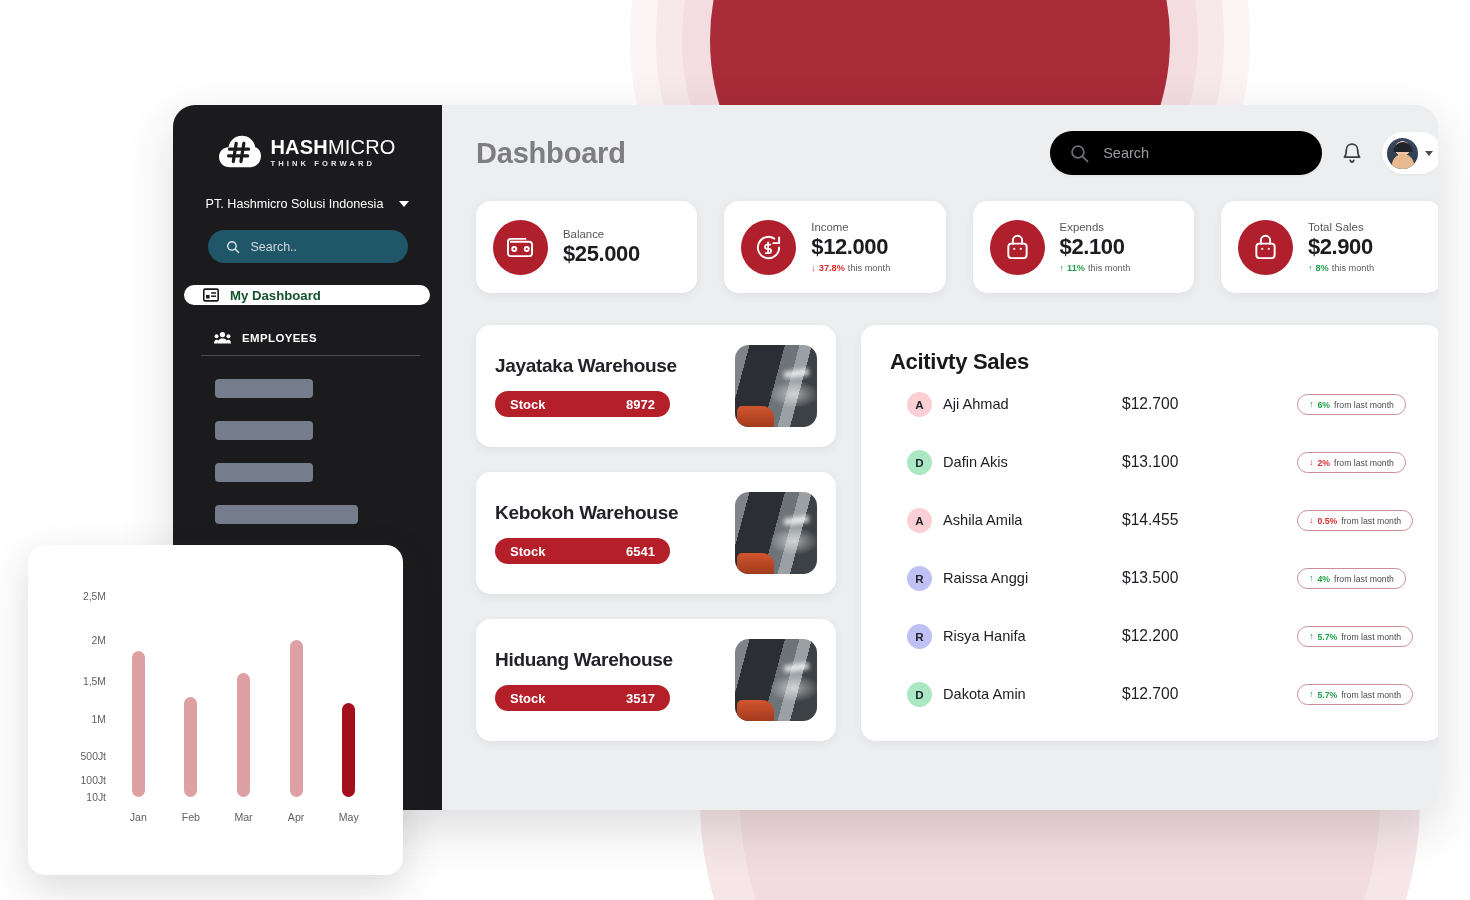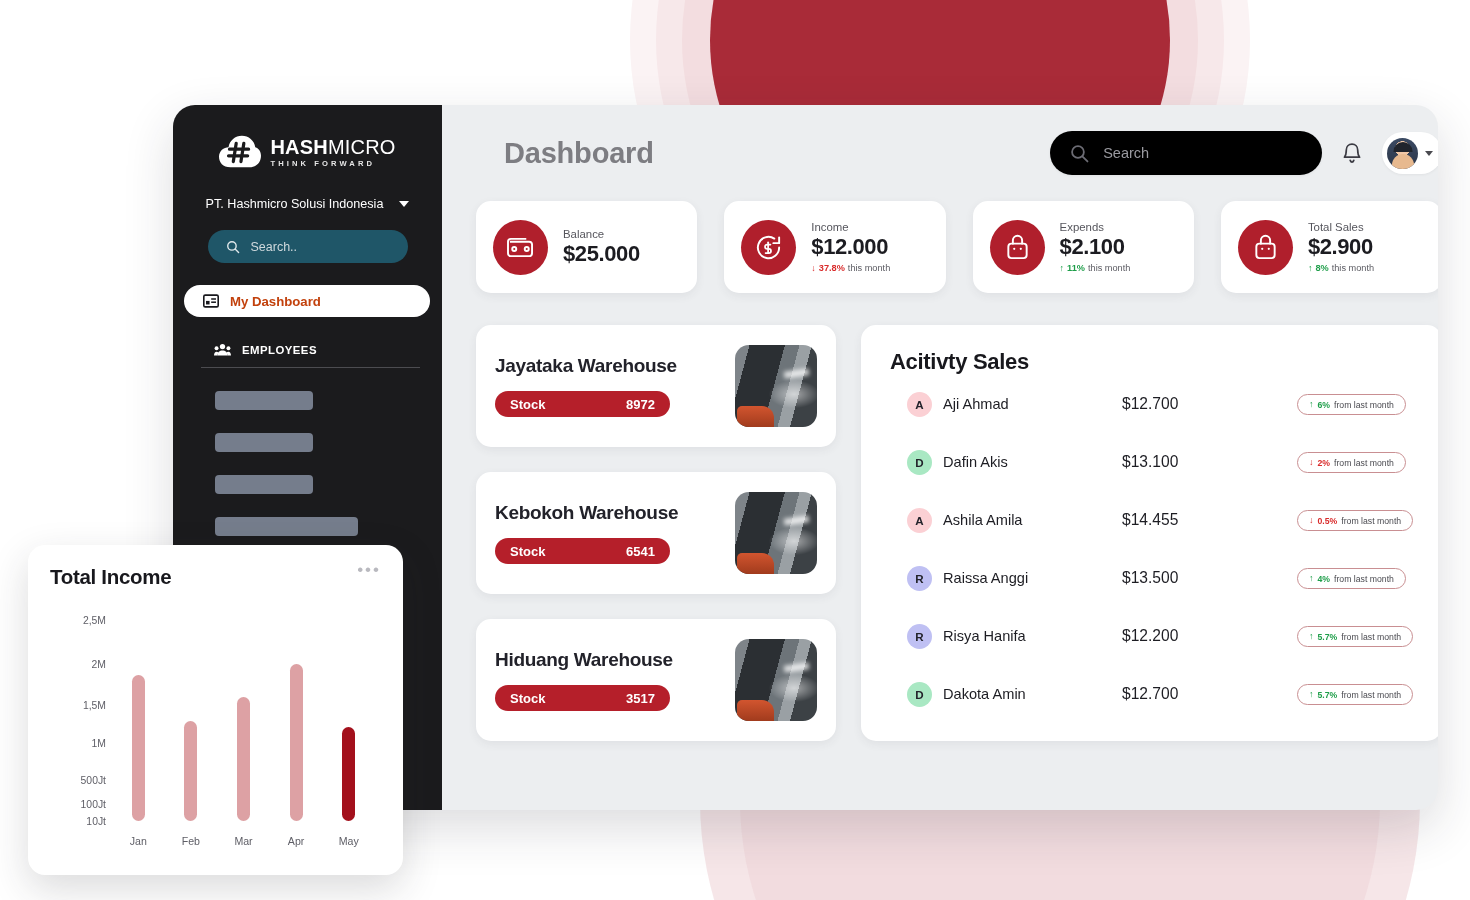--- a/index.html
+++ b/index.html
@@ -56,41 +56,41 @@
   .caret { width:0;height:0;border-left:5px solid transparent;border-right:5px solid transparent;
            border-top:6px solid #ffffff; }
 
   .side-search {
     margin:19px auto 0; width:200px; height:33px; border-radius:18px;
     background:#1f5668; display:flex; align-items:center; gap:11px; padding-left:18px;
   }
   .side-search .ph { color:#cfd9dd; font-size:12.5px; }
 
   .nav-active {
-    margin:22px 12px 0 11px; height:32px; background:#ffffff; border-radius:19px;
+    margin:22px 12px 0 11px; height:20px; background:#ffffff; border-radius:19px;
     display:flex; align-items:center; gap:11px; padding-left:19px;
-    color:#c2410c; font-size:13.2px; font-weight:600;
+    color:#14532d; font-size:13.2px; font-weight:600;
   }
   .nav-section {
     margin:26px 0 0 41px; display:flex; align-items:center; gap:11px;
     color:#ffffff; font-size:11.4px; font-weight:700; letter-spacing:.45px;
   }
   .nav-rule { margin:11px 22px 0 28px; height:1px; background:#4c4c50; }
 
   .skeletons { margin-top:23px; padding-left:42px; }
   .skel { height:19px; border-radius:4px; background:#757d8c; margin-bottom:23px; }
   .skel.w1 { width:98px; }
   .skel.w2 { width:98px; }
   .skel.w3 { width:98px; }
   .skel.w4 { width:143px; }
 
   
   .main { flex:1; position:relative; padding:0 34px; }
 
-  .topbar { display:flex; align-items:center; height:96px;margin-left:28px; }
+  .topbar { display:flex; align-items:center; height:96px; }
   .page-title { font-size:29px; font-weight:700; color:#7d7d82; letter-spacing:-.2px; }
   .topbar-right { margin-left:auto; display:flex; align-items:center; gap:17px; }
   .searchbox {
     width:272px; height:44px; background:#000000; border-radius:24px;
     display:flex; align-items:center; gap:14px; padding-left:20px;
     box-shadow:0 1px 3px rgba(0,0,0,.05);
   }
   .searchbox .ph { color:#9a9aa0; font-size:14.5px; }
   .bell { width:26px; height:26px; display:flex; align-items:center; justify-content:center; }
   .avatar-chip {
@@ -508,24 +508,20 @@
                     <span>from last month</span>
                   </span></div>
               </div>
             </div>
         </div>
       </div>
     </section>
   </div>
 
   <div class="chart-card">
-    <div class="chart-head">
-      <div class="chart-title">Total Income</div>
-      <div class="dots">•••</div>
-    </div>
     <div class="plot">
       <div id="yaxis">
           <div class="ylab" style="top: 17.44px;">2,5M</div>
           <div class="ylab" style="top: 61.04px;">2M</div>
           <div class="ylab" style="top: 102.46px;">1,5M</div>
           <div class="ylab" style="top: 139.52px;">1M</div>
           <div class="ylab" style="top: 176.58px;">500Jt</div>
           <div class="ylab" style="top: 200.56px;">100Jt</div>
           <div class="ylab" style="top: 218px;">10Jt</div>
         </div>

